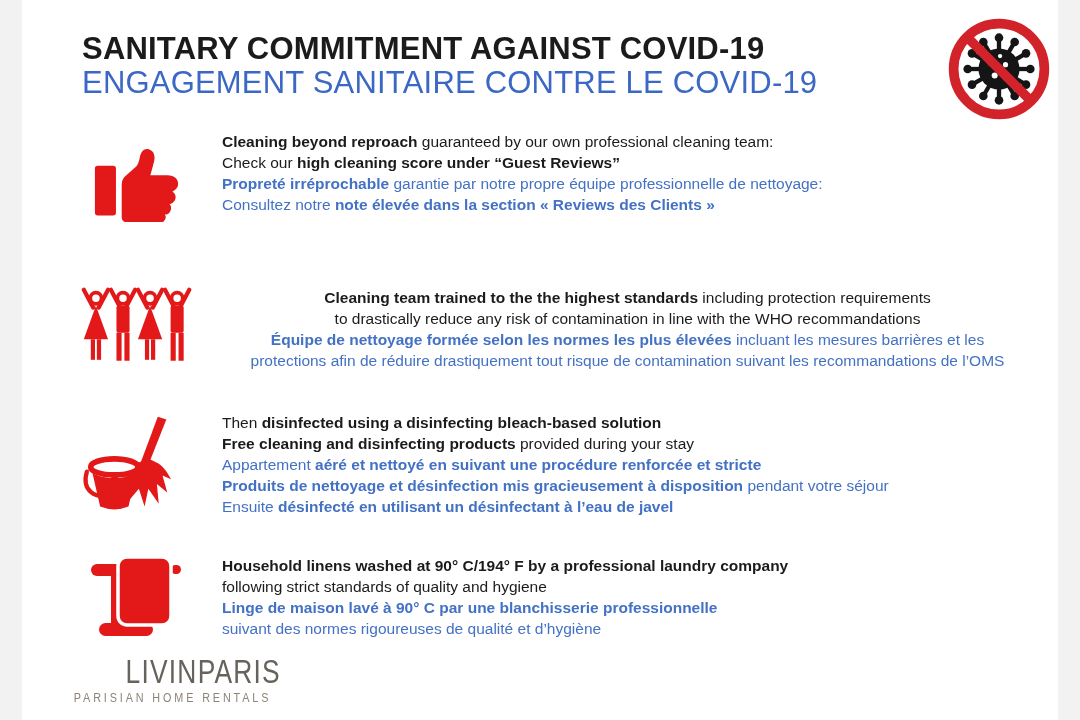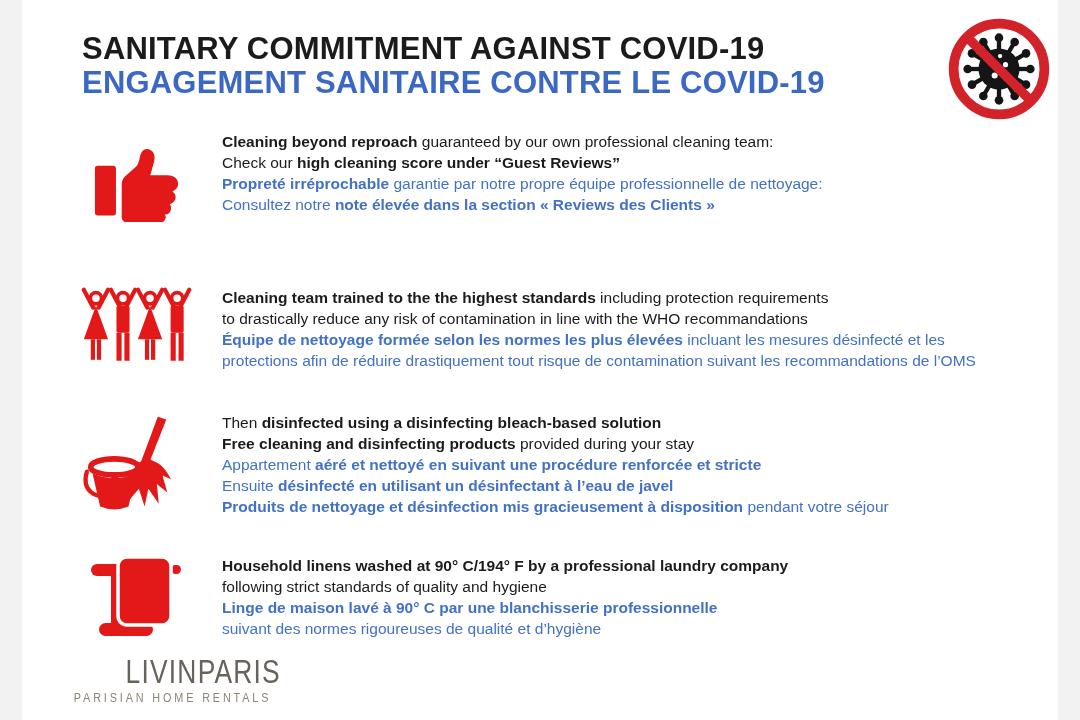--- a/index.html
+++ b/index.html
@@ -13,27 +13,27 @@
     --tagline-gray:#8d8377;
   }
   html,body{margin:0;padding:0;background:#f2f2f2;}
   .page{
     position:relative;width:1036px;height:720px;background:#ffffff;
     overflow:hidden;font-family:"Liberation Sans",sans-serif;
     margin:0 auto;
   }
   .header{position:absolute;left:60px;top:32px;}
   .header h1{margin:0;font-size:31px;font-weight:bold;color:var(--text-black);letter-spacing:.2px;line-height:34px;}
-  .header h2{margin:0;font-size:31px;font-weight:bold;color:var(--title-blue);letter-spacing:.2px;line-height:34px;}
+  .header h2{margin:0;font-size:31px;font-weight:normal;color:var(--title-blue);letter-spacing:.2px;line-height:34px;}
   .badge{position:absolute;left:923px;top:15px;width:108px;height:108px;}
   .badge svg{width:100%;height:100%;}
   .content{position:absolute;left:55px;top:131px;right:25px;}
   .item{display:flex;align-items:center;}
   .item.s1{margin-bottom:72px;}
-  .item.s2{margin-bottom:41px;}
+  .item.s2{margin-bottom:41px;text-align:center;}
   .item.s3{margin-bottom:37px;}
   .icon-box{flex:0 0 145px;display:flex;justify-content:center;align-items:center;padding-right:26px;box-sizing:border-box;}
   .s1 .icon-box{transform:translateY(8px);}
   .text{flex:1;min-width:0;}
   .line{margin:0;font-size:15.5px;line-height:21px;color:var(--text-black);white-space:nowrap;}
   .line.fr{color:var(--text-blue);}
   .line b{font-weight:bold;}
   .footer{position:absolute;left:0;right:0;top:655px;text-align:left;}
   .brand{font-size:33px;font-weight:300;letter-spacing:1.5px;color:var(--logo-gray);transform:scaleX(.8);transform-origin:center;line-height:34px;}
   .tagline{font-size:12px;letter-spacing:3.2px;color:var(--tagline-gray);transform:scaleX(.9);transform-origin:center;margin-top:2px;}
@@ -134,43 +134,43 @@
               <rect x="75" y="56" width="4.5" height="22"></rect>
             <rect x="96" y="20" width="14" height="29" rx="2"></rect>
             <rect x="96" y="49" width="5.5" height="30"></rect>
               <rect x="104.5" y="49" width="5.5" height="30"></rect>
           </g>
         </svg>
       </div>
       <div class="text">
         <p class="line en"><b>Cleaning team trained to the the highest standards</b><span> including protection requirements</span></p>
         <p class="line en"><span>to drastically reduce any risk of contamination in line with the WHO recommandations</span></p>
-        <p class="line fr"><b>Équipe de nettoyage formée selon les normes les plus élevées</b><span> incluant les mesures désinfecté et les</span></p>
+        <p class="line fr"><b>Équipe de nettoyage formée selon les normes les plus élevées</b><span> incluant les mesures barrières et les</span></p>
         <p class="line fr"><span>protections afin de réduire drastiquement tout risque de contamination suivant les recommandations de l’OMS</span></p>
       </div>
     </section>
 
     <section class="item s3">
       <div class="icon-box">
         <svg class="ic" width="114" height="104" viewBox="0 0 120 110" aria-hidden="true">
           <g fill="var(--accent-red)">
             <path d="M82 4 L91 7 L72 55 L64 52 Z"></path>
             <path d="M58 54 L72 48 L80 52 C86 54 92 62 96 70 L87 66 L92 84 L81 75 L83 96 L72 80 L68 99 L62 80 L51 93 L54 73 L43 80 L51 63 L42 64 Z"></path>
           </g>
           <path d="M7 62 C1 82 16 92 33 86 C43 82 46 73 39 70 C33 68 30 74 35 78" fill="none" stroke="var(--accent-red)" stroke-width="4.5" stroke-linecap="round"></path>
           <path d="M13 64 L21 99 Q36 105 51 99 L59 64 Q36 74 13 64 Z" fill="var(--accent-red)"></path>
           <ellipse cx="36" cy="57" rx="25" ry="8.5" fill="#ffffff" stroke="var(--accent-red)" stroke-width="6"></ellipse>
         </svg>
       </div>
       <div class="text">
         <p class="line en"><span>Then </span><b>disinfected using a disinfecting bleach-based solution</b></p>
         <p class="line en"><b>Free cleaning and disinfecting products</b><span> provided during your stay</span></p>
         <p class="line fr"><span>Appartement </span><b>aéré et nettoyé en suivant une procédure renforcée et stricte</b></p>
+        <p class="line fr"><b>Produits de nettoyage et désinfection mis gracieusement à disposition</b><span> pendant votre séjour</span></p>
         <p class="line fr"><span>Ensuite </span><b>désinfecté en utilisant un désinfectant à l’eau de javel</b></p>
-        <p class="line fr"><b>Produits de nettoyage et désinfection mis gracieusement à disposition</b><span> pendant votre séjour</span></p>
       </div>
     </section>
 
     <section class="item s4">
       <div class="icon-box">
         <svg class="ic" width="92" height="86" viewBox="0 0 92 84" aria-hidden="true">
           <g fill="var(--accent-red)">
             <rect x="0" y="9" width="38" height="12" rx="6"></rect>
             <rect x="80" y="10" width="10" height="9" rx="4.5"></rect>
             <rect x="20" y="12" width="13" height="64" rx="5"></rect>

